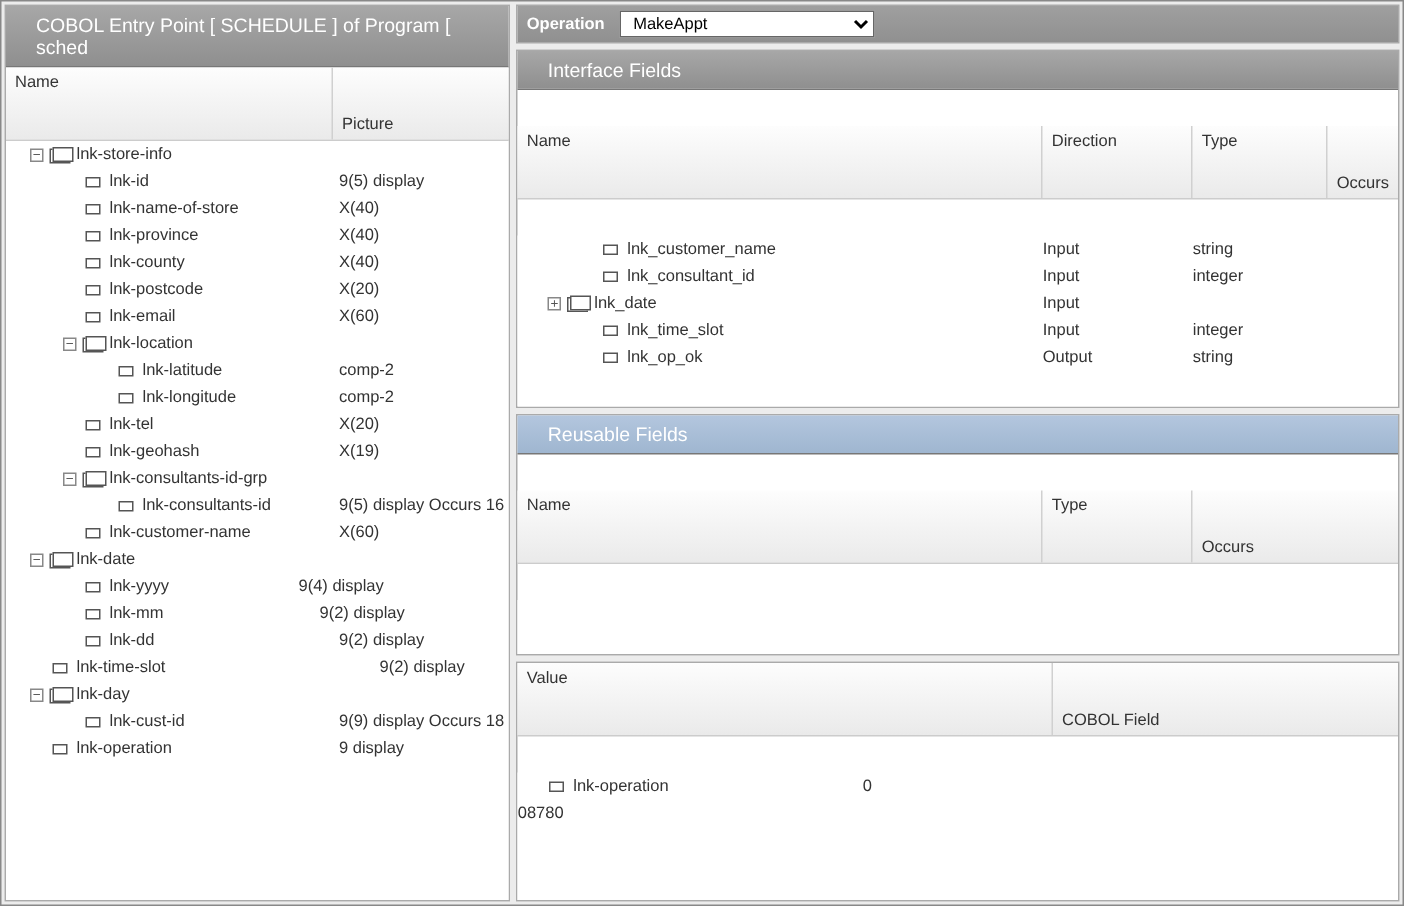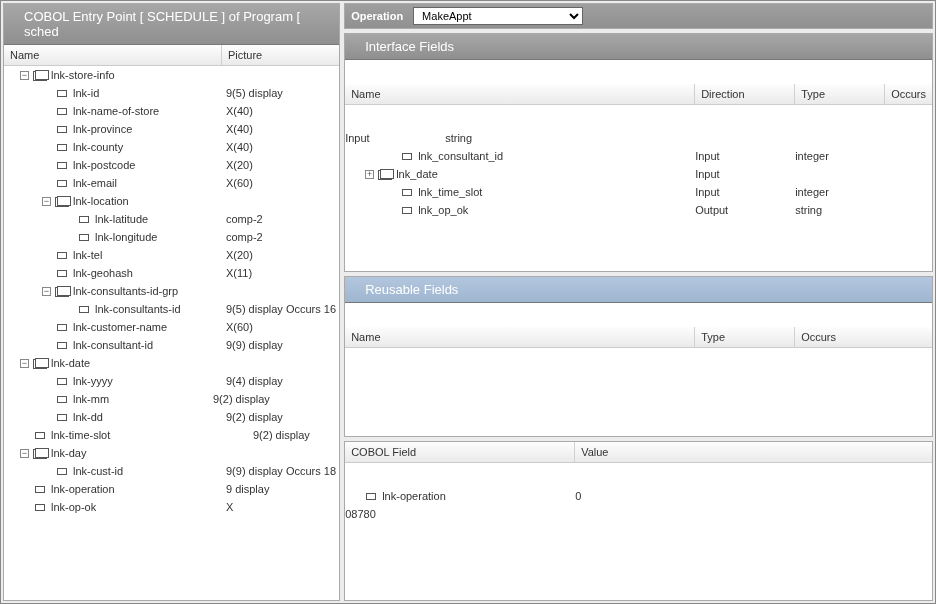--- a/index.html
+++ b/index.html
@@ -122,21 +122,21 @@
   }
   .iface-body { flex:1; overflow:auto; background:#fff; }
   .iface-row { display:flex; align-items:center; height:18px; }
   .iface-row .c1 { width:350px; display:flex; align-items:center; padding-left:6px;}
   .iface-row .c2 { width:100px; }
   .iface-row .c3 { width:90px; }
   .iface-row .c4 { flex:1; }
   .assign-row { display:flex; height:18px; align-items:center; }
   .assign-row .a1 { width:230px; display:flex; align-items:center; padding-left:6px;}
   .assign-row .a2 { flex:1; }
-  .hcell:last-child { border-right:none; }
+  .hcell:last-child { border-right:none;margin-top:28px; }
 </style>
 </head>
 <body>
 
 <div class="layout">
 
   <div class="left-pane">
     <div class="panel-header">COBOL Entry Point [ SCHEDULE ] of Program [ sched</div>
     <div class="col-headers">
       <div class="hcell name-col">Name</div>
@@ -218,21 +218,21 @@
           <span class="spacer-exp"></span>
           <span class="ico ico-field"></span>
           <span style="width:153px;display:inline-block">lnk-tel</span>
           <span>X(20)</span>
         </div>
         <div class="row">
           <span class="indent" style="width:34px"></span>
           <span class="spacer-exp"></span>
           <span class="ico ico-field"></span>
           <span style="width:153px;display:inline-block">lnk-geohash</span>
-          <span>X(11)</span>
+          <span>X(19)</span>
         </div>
         <div class="row">
           <span class="indent" style="width:34px"></span>
           <span class="expander">−</span>
           <span class="ico ico-struct"></span>
           <span style="width:153px;display:inline-block">lnk-consultants-id-grp</span>
           <span></span>
         </div>
         <div class="row">
           <span class="indent" style="width:56px"></span>
@@ -240,40 +240,33 @@
           <span class="ico ico-field"></span>
           <span style="width:131px;display:inline-block">lnk-consultants-id</span>
           <span>9(5) display Occurs 16</span>
         </div>
         <div class="row">
           <span class="indent" style="width:34px"></span>
           <span class="spacer-exp"></span>
           <span class="ico ico-field"></span>
           <span style="width:153px;display:inline-block">lnk-customer-name</span>
           <span>X(60)</span>
-        </div>
-        <div class="row">
-          <span class="indent" style="width:34px"></span>
-          <span class="spacer-exp"></span>
-          <span class="ico ico-field"></span>
-          <span style="width:153px;display:inline-block">lnk-consultant-id</span>
-          <span>9(9) display</span>
         </div>
         <div class="row">
           <span class="indent" style="width:12px"></span>
           <span class="expander">−</span>
           <span class="ico ico-struct"></span>
           <span style="width:175px;display:inline-block">lnk-date</span>
           <span></span>
         </div>
         <div class="row">
           <span class="indent" style="width:34px"></span>
           <span class="spacer-exp"></span>
           <span class="ico ico-field"></span>
-          <span style="width:153px;display:inline-block">lnk-yyyy</span>
+          <span style="width:126px;display:inline-block">lnk-yyyy</span>
           <span>9(4) display</span>
         </div>
         <div class="row">
           <span class="indent" style="width:34px"></span>
           <span class="spacer-exp"></span>
           <span class="ico ico-field"></span>
           <span style="width:140px;display:inline-block">lnk-mm</span>
           <span>9(2) display</span>
         </div>
         <div class="row">
@@ -303,27 +296,20 @@
           <span class="ico ico-field"></span>
           <span style="width:153px;display:inline-block">lnk-cust-id</span>
           <span>9(9) display Occurs 18</span>
         </div>
         <div class="row">
           <span class="indent" style="width:12px"></span>
           <span class="spacer-exp"></span>
           <span class="ico ico-field"></span>
           <span style="width:175px;display:inline-block">lnk-operation</span>
           <span>9 display</span>
-        </div>
-        <div class="row">
-          <span class="indent" style="width:12px"></span>
-          <span class="spacer-exp"></span>
-          <span class="ico ico-field"></span>
-          <span style="width:175px;display:inline-block">lnk-op-ok</span>
-          <span>X</span>
         </div>
       </div>
   </div>
 
   <div class="right-pane">
     <div class="op-bar">
       <label>Operation</label>
       <select>
         <option>MakeAppt</option>
       </select>
@@ -332,20 +318,26 @@
     <div class="right-box" style="flex:3">
       <div class="panel-header">Interface Fields</div>
       <div class="col-headers">
         <div class="hcell" style="width:350px">Name</div>
         <div class="hcell" style="width:100px">Direction</div>
         <div class="hcell" style="width:90px">Type</div>
         <div class="hcell" style="flex:1">Occurs</div>
       </div>
       <div class="iface-body" id="iface-body">
           <div class="iface-row">
+            <div class="c1">
+              <span style="width:36px;display:inline-block"></span>
+              <span class="spacer-exp"></span>
+              <span class="ico ico-field"></span>
+              <span>lnk_customer_name</span>
+            </div>
             <div class="c2">Input</div>
             <div class="c3">string</div>
             <div class="c4"></div>
           </div>
           <div class="iface-row">
             <div class="c1">
               <span style="width:36px;display:inline-block"></span>
               <span class="spacer-exp"></span>
               <span class="ico ico-field"></span>
               <span>lnk_consultant_id</span>
@@ -395,22 +387,22 @@
       <div class="col-headers">
         <div class="hcell" style="width:350px">Name</div>
         <div class="hcell" style="width:100px">Type</div>
         <div class="hcell" style="flex:1">Occurs</div>
       </div>
       <div style="flex:1;background:#fff"></div>
     </div>
 
     <div class="right-box" style="flex:2">
       <div class="col-headers">
+        <div class="hcell" style="flex:1">Value</div>
         <div class="hcell" style="width:230px">COBOL Field</div>
-        <div class="hcell" style="flex:1">Value</div>
       </div>
       <div id="assign-body" style="flex:1;background:#fff">
           <div class="assign-row">
             <div class="a1">
               <span class="spacer-exp"></span>
               <span class="ico ico-field"></span>
               <span>lnk-operation</span>
             </div>
             <div class="a2">0</div>
           </div>

